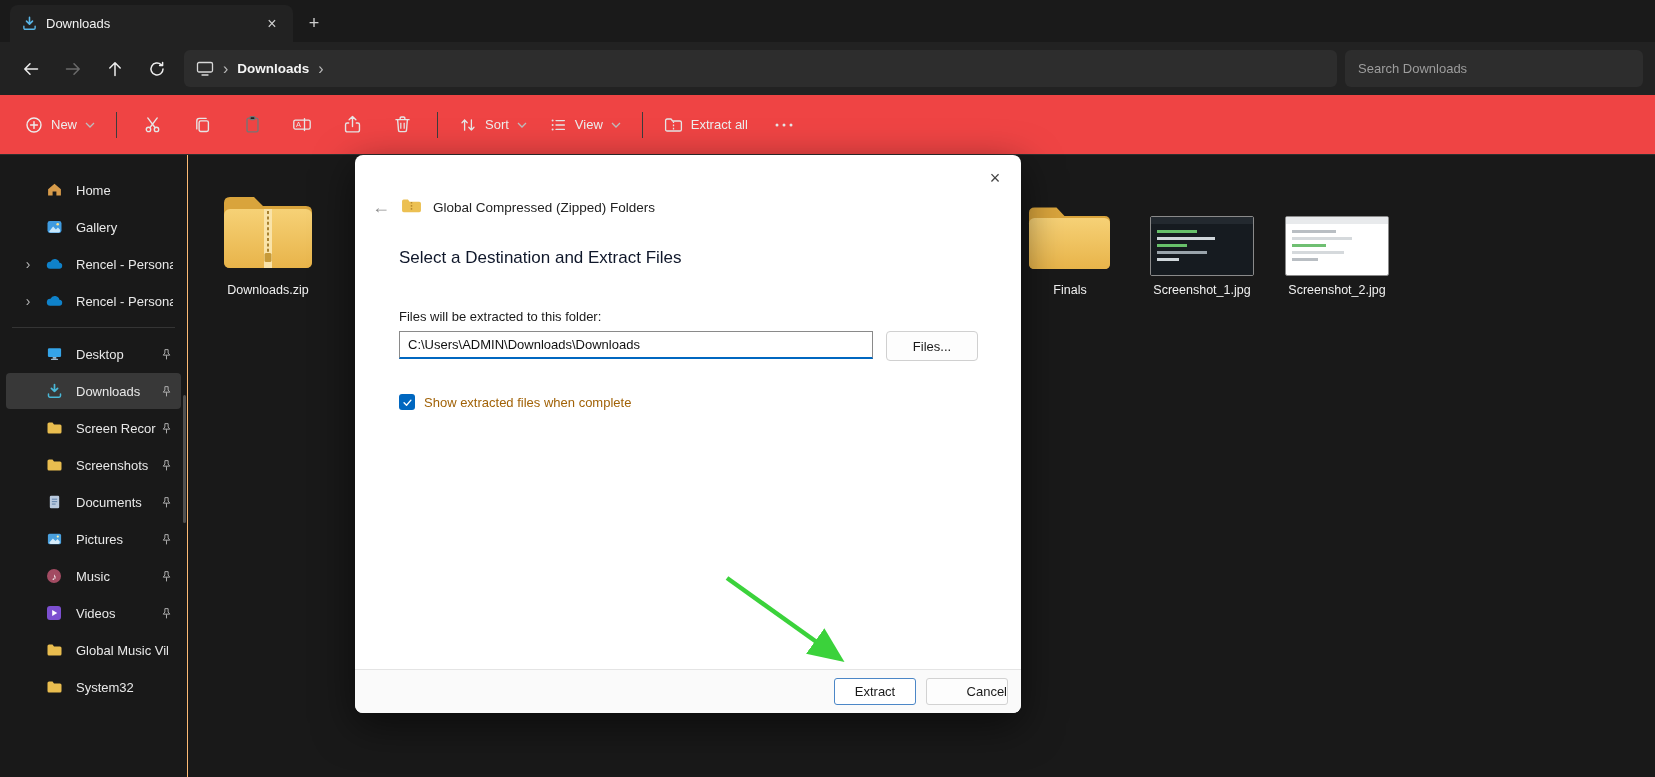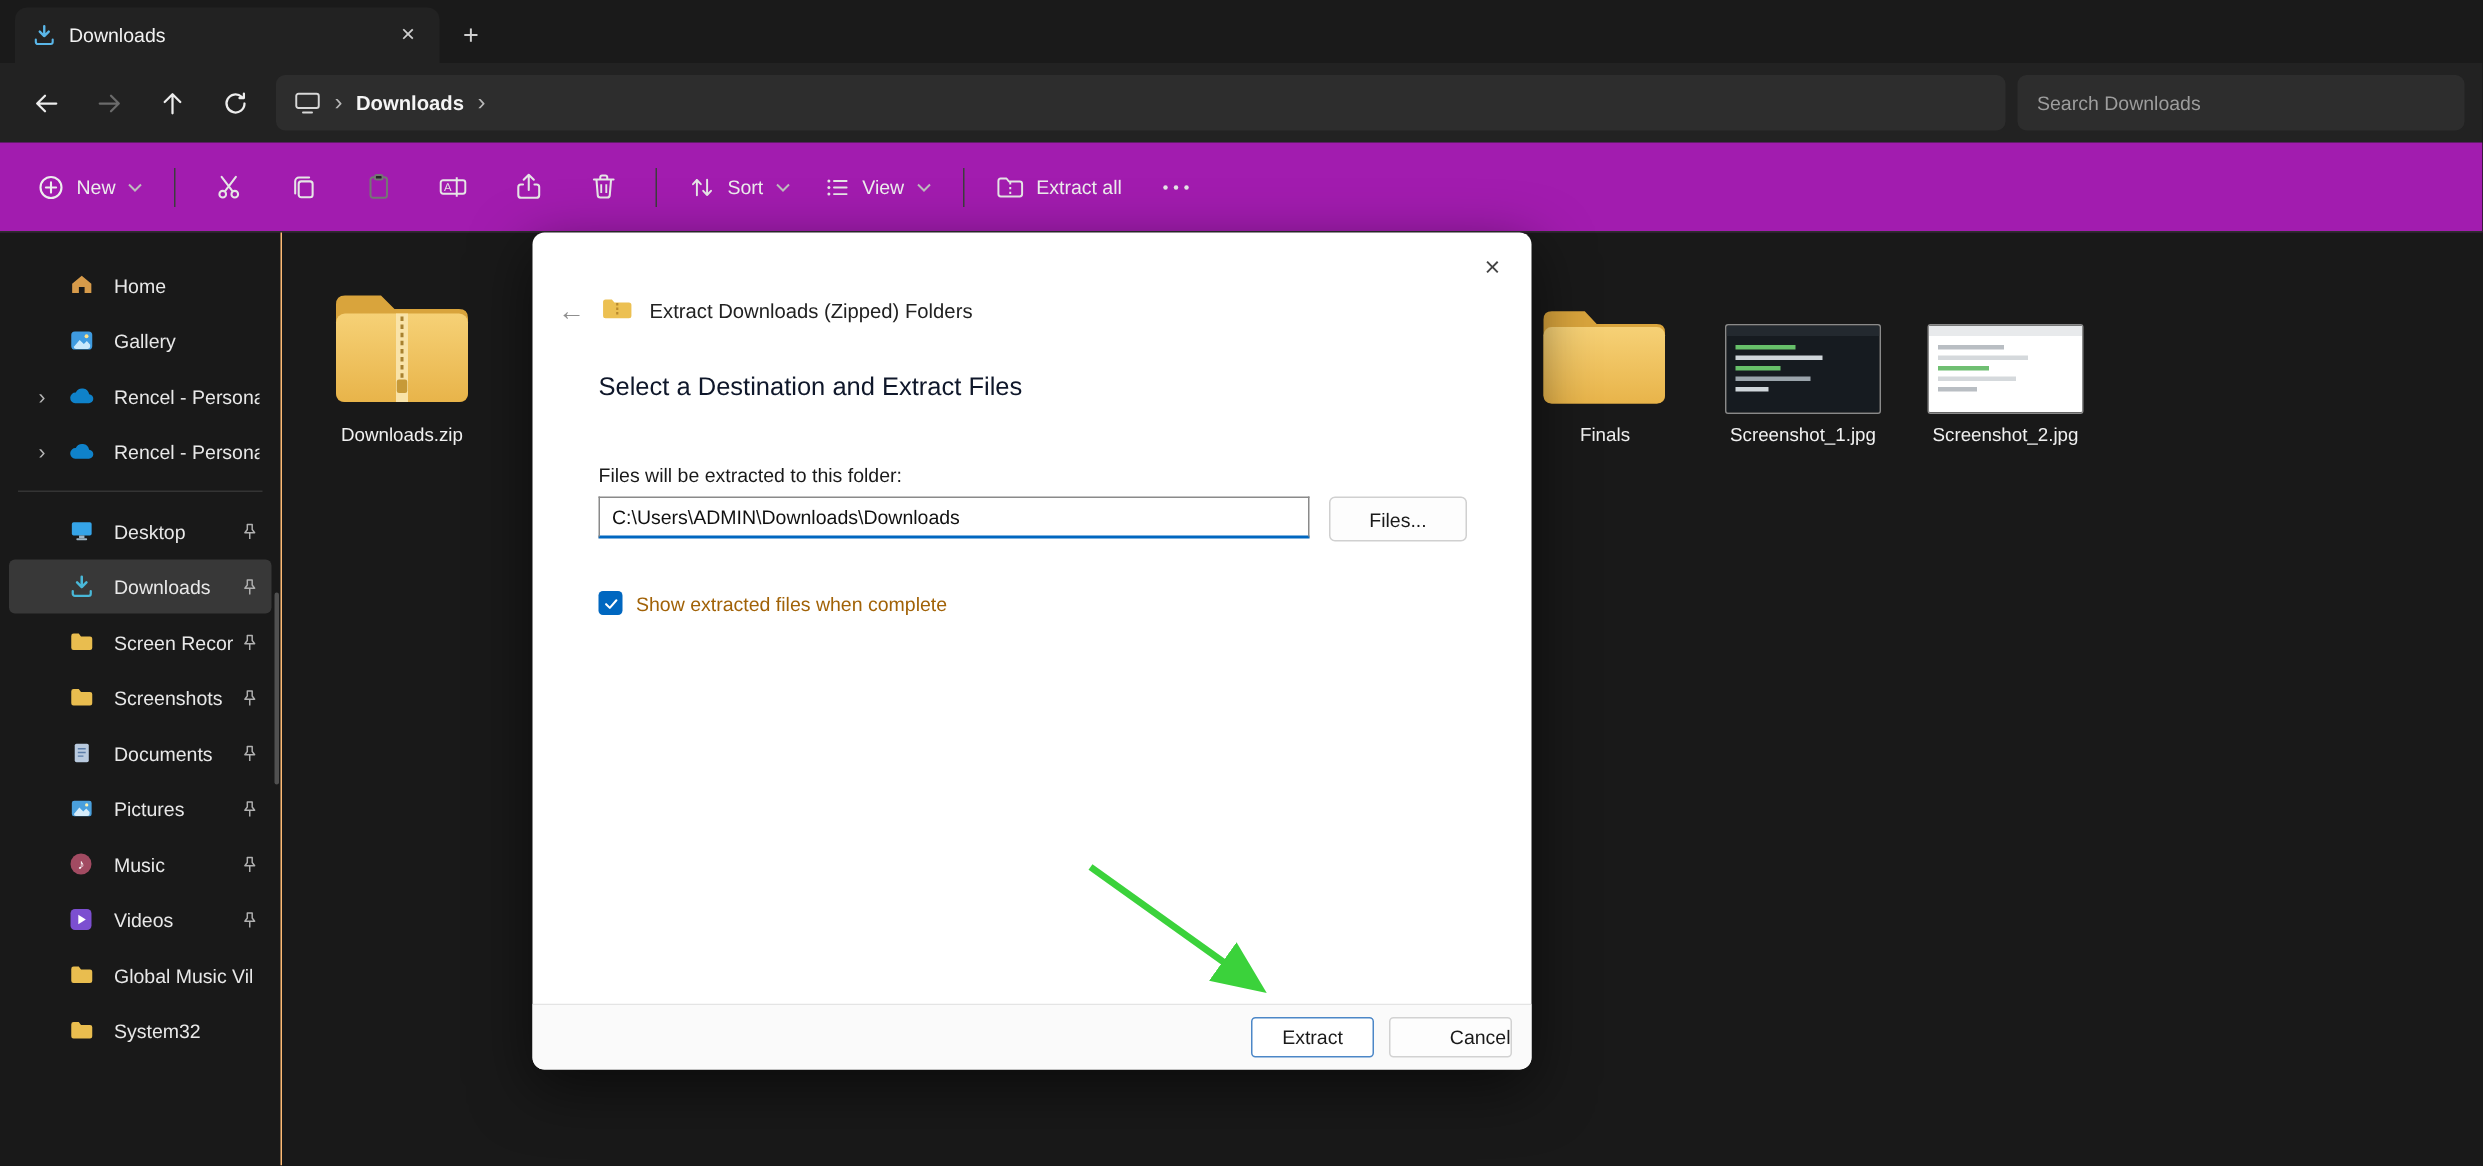--- a/index.html
+++ b/index.html
@@ -50,21 +50,21 @@
     display:flex; align-items:center; padding:0 13px; margin-right:2px;
   }
   .searchbox input {
     width:100%; background:transparent; border:none; outline:none;
     color:#e6e6e6; font-size:13px; font-family:inherit;
   }
   .searchbox input::placeholder { color:#9d9d9d; }
 
   
   .toolbar {
-    height:60px; background:#a21caf; border-bottom:1px solid #2e2e2e;
+    height:60px; background:#ef4444; border-bottom:1px solid #2e2e2e;
     display:flex; align-items:center; padding:0 14px;
   }
   .tb-btn {
     height:40px; display:flex; align-items:center; gap:8px; padding:0 11px;
     background:transparent; border:none; color:#ededed; font-size:13px; border-radius:4px;
   }
   .tb-icon-btn {
     width:50px; height:40px; display:flex; align-items:center; justify-content:center;
     background:transparent; border:none; border-radius:4px;
   }
@@ -596,21 +596,21 @@
   <button class="dlg-close">×</button>
 
   <div class="dlg-header">
     <button class="dlg-back">←</button>
     <span>
       <svg width="21" height="17" viewBox="0 0 20 16">
           <path d="M1 4 q0-1.6 1.6-1.6 h4 l1.6 2 h9.2 q1.6 0 1.6 1.6 v6.8 q0 1.6-1.6 1.6 H2.6 Q1 14.4 1 12.8 Z" fill="#ecc052"></path>
           <line x1="10" y1="4.6" x2="10" y2="13.2" stroke="#b98a2e" stroke-width="1.4" stroke-dasharray="1.6 1.3"></line>
         </svg>
     </span>
-    <span class="dlg-title">Extract Downloads (Zipped) Folders</span>
+    <span class="dlg-title">Global Compressed (Zipped) Folders</span>
   </div>
 
   <div class="dlg-heading">Select a Destination and Extract Files</div>
 
   <div class="dlg-label">Files will be extracted to this folder:</div>
 
   <div class="dlg-input-row">
     <input class="path-input" type="text" value="C:\Users\ADMIN\Downloads\Downloads" style="">
     <button class="browse-btn">Files...</button>
   </div>

